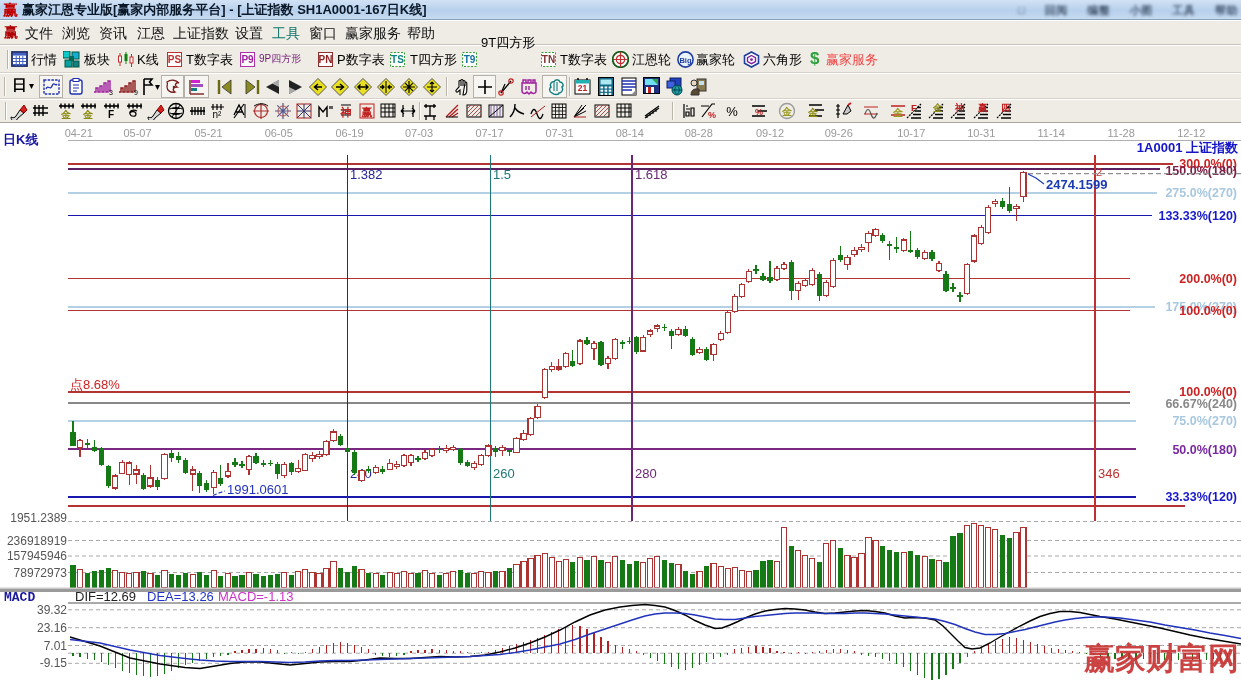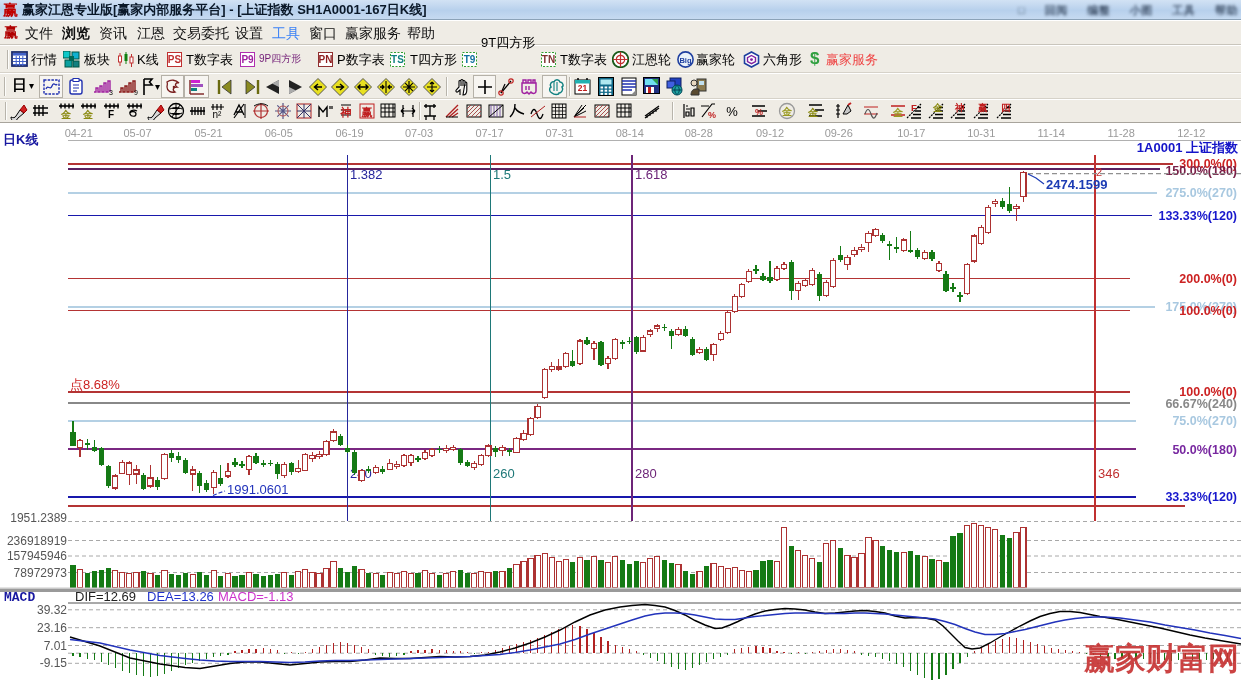--- a/index.html
+++ b/index.html
@@ -8,26 +8,26 @@
 <div style="position:absolute;left:0;top:0;width:1241px;height:20px;background:linear-gradient(#d2e2f4,#b7d0ec 55%,#c6daf1);border-bottom:1px solid #8ba2b8"></div>
 <div style="position:absolute;left:0;top:21px;width:1241px;height:24px;background:#efece5;border-bottom:1px solid #c9c5bc"></div>
 <div style="position:absolute;left:0;top:46px;width:1241px;height:27px;background:#efece5;border-bottom:1px solid #d6d2c9"></div>
 <div style="position:absolute;left:0;top:74px;width:1241px;height:25px;background:#efece5;border-bottom:1px solid #d6d2c9"></div>
 <div style="position:absolute;left:0;top:100px;width:1241px;height:23px;background:#efece5;border-bottom:1px solid #a8a49c"></div>
 <span style="position:absolute;left:3px;top:2px;font-size:15px;color:#c00000;font-weight:bold;font-family:'Liberation Sans',sans-serif;white-space:nowrap;line-height:1.1">赢</span>
 <span style="position:absolute;left:22px;top:3px;font-size:13px;color:#0a1828;font-weight:bold;font-family:'Liberation Sans',sans-serif;white-space:nowrap;line-height:1.1">赢家江恩专业版[赢家内部服务平台] - [上证指数  SH1A0001-167日K线]</span>
 <div style="position:absolute;left:1018px;top:3px;width:225px;height:13px;filter:blur(1.5px);color:#465870;font-size:11px;font-weight:bold;letter-spacing:0.5px;word-spacing:16px;white-space:nowrap">□ 回阅 编整 小图 工具 帮助</div>
 <span style="position:absolute;left:4px;top:25px;font-size:14px;color:#b00000;font-weight:bold;font-family:'Liberation Sans',sans-serif;white-space:nowrap;line-height:1.1">赢</span>
 <span style="position:absolute;left:25px;top:26px;font-size:14px;color:#111;font-weight:normal;font-family:'Liberation Sans',sans-serif;white-space:nowrap;line-height:1.1">文件</span>
-<span style="position:absolute;left:62px;top:26px;font-size:14px;color:#111;font-weight:bold;font-family:'Liberation Sans',sans-serif;white-space:nowrap;line-height:1.1">浏览</span>
+<span style="position:absolute;left:62px;top:26px;font-size:14px;color:#111;font-weight:normal;font-family:'Liberation Sans',sans-serif;white-space:nowrap;line-height:1.1">浏览</span>
 <span style="position:absolute;left:99px;top:26px;font-size:14px;color:#111;font-weight:normal;font-family:'Liberation Sans',sans-serif;white-space:nowrap;line-height:1.1">资讯</span>
 <span style="position:absolute;left:137px;top:26px;font-size:14px;color:#111;font-weight:normal;font-family:'Liberation Sans',sans-serif;white-space:nowrap;line-height:1.1">江恩</span>
-<span style="position:absolute;left:173px;top:26px;font-size:14px;color:#111;font-weight:normal;font-family:'Liberation Sans',sans-serif;white-space:nowrap;line-height:1.1">交易委托</span>
+<span style="position:absolute;left:173px;top:26px;font-size:14px;color:#111;font-weight:normal;font-family:'Liberation Sans',sans-serif;white-space:nowrap;line-height:1.1">上证指数</span>
 <span style="position:absolute;left:235px;top:26px;font-size:14px;color:#111;font-weight:normal;font-family:'Liberation Sans',sans-serif;white-space:nowrap;line-height:1.1">设置</span>
-<span style="position:absolute;left:272px;top:26px;font-size:14px;color:#3b82f6;font-weight:normal;font-family:'Liberation Sans',sans-serif;white-space:nowrap;line-height:1.1">工具</span>
+<span style="position:absolute;left:272px;top:26px;font-size:14px;color:#0f766e;font-weight:normal;font-family:'Liberation Sans',sans-serif;white-space:nowrap;line-height:1.1">工具</span>
 <span style="position:absolute;left:309px;top:26px;font-size:14px;color:#111;font-weight:normal;font-family:'Liberation Sans',sans-serif;white-space:nowrap;line-height:1.1">窗口</span>
 <span style="position:absolute;left:345px;top:26px;font-size:14px;color:#111;font-weight:normal;font-family:'Liberation Sans',sans-serif;white-space:nowrap;line-height:1.1">赢家服务</span>
 <span style="position:absolute;left:407px;top:26px;font-size:14px;color:#111;font-weight:normal;font-family:'Liberation Sans',sans-serif;white-space:nowrap;line-height:1.1">帮助</span>
 <div style="position:absolute;left:7px;top:50px;width:2px;height:19px;border-left:1px solid #b8b4ab;border-right:1px solid #fdfdfb"></div>
 <svg style="position:absolute;left:11px;top:51px" width="17" height="17" viewBox="0 0 17 17">
     <rect x="1" y="1" width="15" height="14" fill="#fff" stroke="#1a2a6a" stroke-width="1.8"></rect>
     <rect x="2" y="2" width="13" height="2.6" fill="#4060c8"></rect>
     <path d="M2 7.5h13M2 10.5h13M2 13.5h13M5.2 5v10M8.5 5v10M11.8 5v10" stroke="#4060c8" stroke-width="1"></path>
   </svg>
 <span style="position:absolute;left:31px;top:53px;font-size:13px;color:#000000;font-weight:normal;font-family:'Liberation Sans',sans-serif;white-space:nowrap;line-height:1.1">行情</span>

